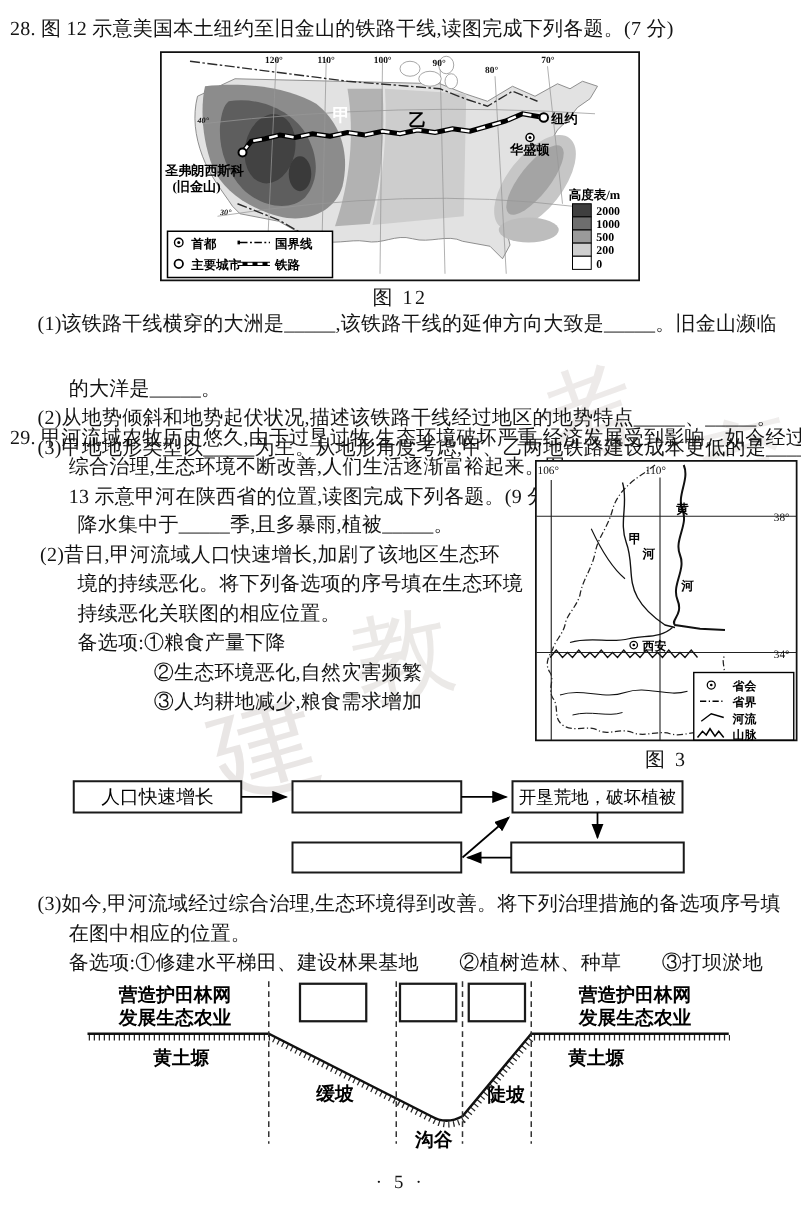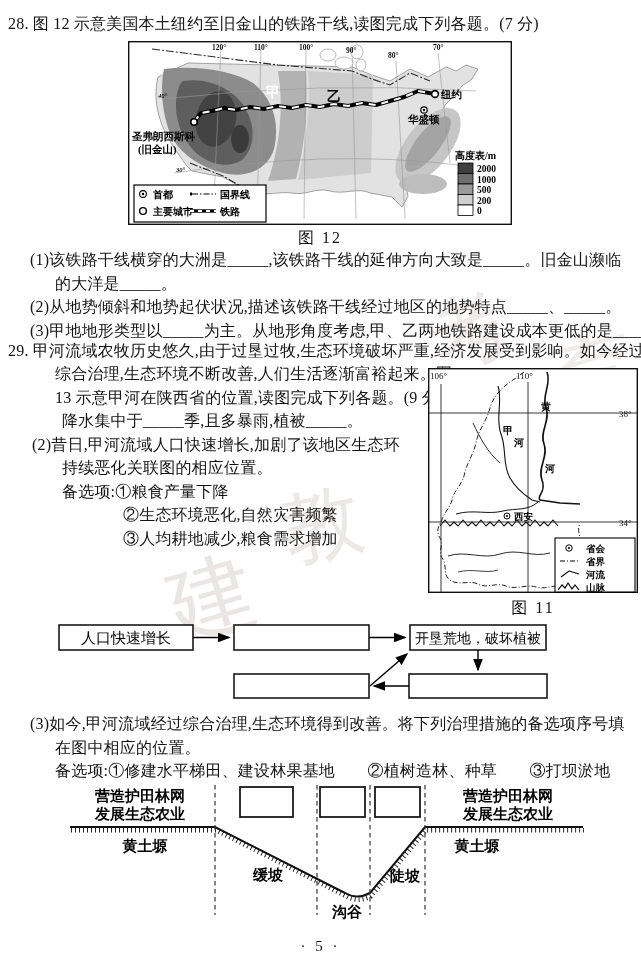--- a/index.html
+++ b/index.html
@@ -130,32 +130,33 @@
         <line x1="62" y1="170" x2="88" y2="170" stroke="#000" stroke-width="3.4"></line>
         <line x1="62" y1="170" x2="88" y2="170" stroke="#fff" stroke-width="1.8" stroke-dasharray="4 4"></line>
       </g>
       <text x="92" y="174" font-size="10" font-weight="bold">铁路</text>
     </g>
   </svg>
   <div class="cap" style="left:128px;top:228px;width:384px;">图 12</div>
 
   <div style="position:absolute;left:30px;top:248px;width:606px;">
     <div class="txt" style="position:static;font-family:Liberation Serif, serif;">(1)该铁路干线横穿的大洲是_____,该铁路干线的延伸方向大致是_____。旧金山濒临</div>
-    <div class="txt" style="position:static;padding-left:25px;">的大洋是_____。</div>
+    <div class="txt" style="position:static;padding-left:25px;margin-top:28px;">的大洋是_____。</div>
     <div class="txt" style="position:static;">(2)从地势倾斜和地势起伏状况,描述该铁路干线经过地区的地势特点_____、_____。</div>
     <div class="txt" style="position:static;">(3)甲地地形类型以_____为主。从地形角度考虑,甲、乙两地铁路建设成本更低的是_____。</div>
   </div>
 
   <div class="txt" style="left:8px;top:339px;">29. 甲河流域农牧历史悠久,由于过垦过牧,生态环境破坏严重,经济发展受到影响。如今经过</div>
 
   <div style="position:absolute;left:8px;top:362px;width:420px;">
     <div class="txt" style="position:static;padding-left:47px;">综合治理,生态环境不断改善,人们生活逐渐富裕起来。图</div>
     <div class="txt" style="position:static;padding-left:47px;">13 示意甲河在陕西省的位置,读图完成下列各题。(9 分)</div>
     <div class="txt" style="position:static;padding-left:54px;">降水集中于_____季,且多暴雨,植被_____。</div>
     <div class="txt" style="position:static;padding-left:24px;">(2)昔日,甲河流域人口快速增长,加剧了该地区生态环</div>
+    <div class="txt" style="position:static;padding-left:54px;">境的持续恶化。将下列备选项的序号填在生态环境</div>
     <div class="txt" style="position:static;padding-left:54px;">持续恶化关联图的相应位置。</div>
     <div class="txt" style="position:static;padding-left:54px;font-family:Liberation Serif, serif;">备选项:①粮食产量下降</div>
     <div class="txt" style="position:static;padding-left:115px;">②生态环境恶化,自然灾害频繁</div>
     <div class="txt" style="position:static;padding-left:115px;">③人均耕地减少,粮食需求增加</div>
   </div>
 
   <svg style="left:428px;top:368px;" width="210" height="225" viewBox="0 0 210 225">
     <rect x="0.7" y="0.7" width="208.6" height="223.6" fill="#fff" stroke="#111" stroke-width="1.4"></rect>
     <g stroke="#222" stroke-width="0.9">
       <line x1="13" y1="16" x2="13" y2="224"></line>
@@ -199,21 +200,21 @@
       <circle cx="141" cy="180" r="1.1" fill="#000"></circle>
       <text x="158" y="184" font-size="9.5" font-weight="bold">省会</text>
       <line x1="132" y1="193" x2="152" y2="193" stroke="#000" stroke-width="1.2" stroke-dasharray="5 2 1 2"></line>
       <text x="158" y="197" font-size="9.5" font-weight="bold">省界</text>
       <path d="M 133,209 L 141,203 L 151,206" fill="none" stroke="#000" stroke-width="1.1"></path>
       <text x="158" y="210" font-size="9.5" font-weight="bold">河流</text>
       <path d="M 130,222 l4,-5 l3,3 l3,-5 l4,6 l3,-4 l4,5" fill="none" stroke="#000" stroke-width="1.2"></path>
       <text x="158" y="223" font-size="9.5" font-weight="bold">山脉</text>
     </g>
   </svg>
-  <div class="cap" style="left:428px;top:598px;width:210px;">图 11</div>
+  <div class="cap" style="left:428px;top:598px;width:210px;">图 3</div>
 
   <svg style="left:55px;top:620px;" width="500" height="85" viewBox="0 0 500 85">
     <defs>
       <marker id="arr" markerWidth="9" markerHeight="7" refX="8" refY="3.5" orient="auto">
         <path d="M0,0 L9,3.5 L0,7 Z" fill="#000"></path>
       </marker>
     </defs>
     <g fill="#fff" stroke="#1a1a1a" stroke-width="1.6">
       <rect x="4" y="5" width="134" height="25"></rect>
       <rect x="179" y="5" width="135" height="25"></rect>

